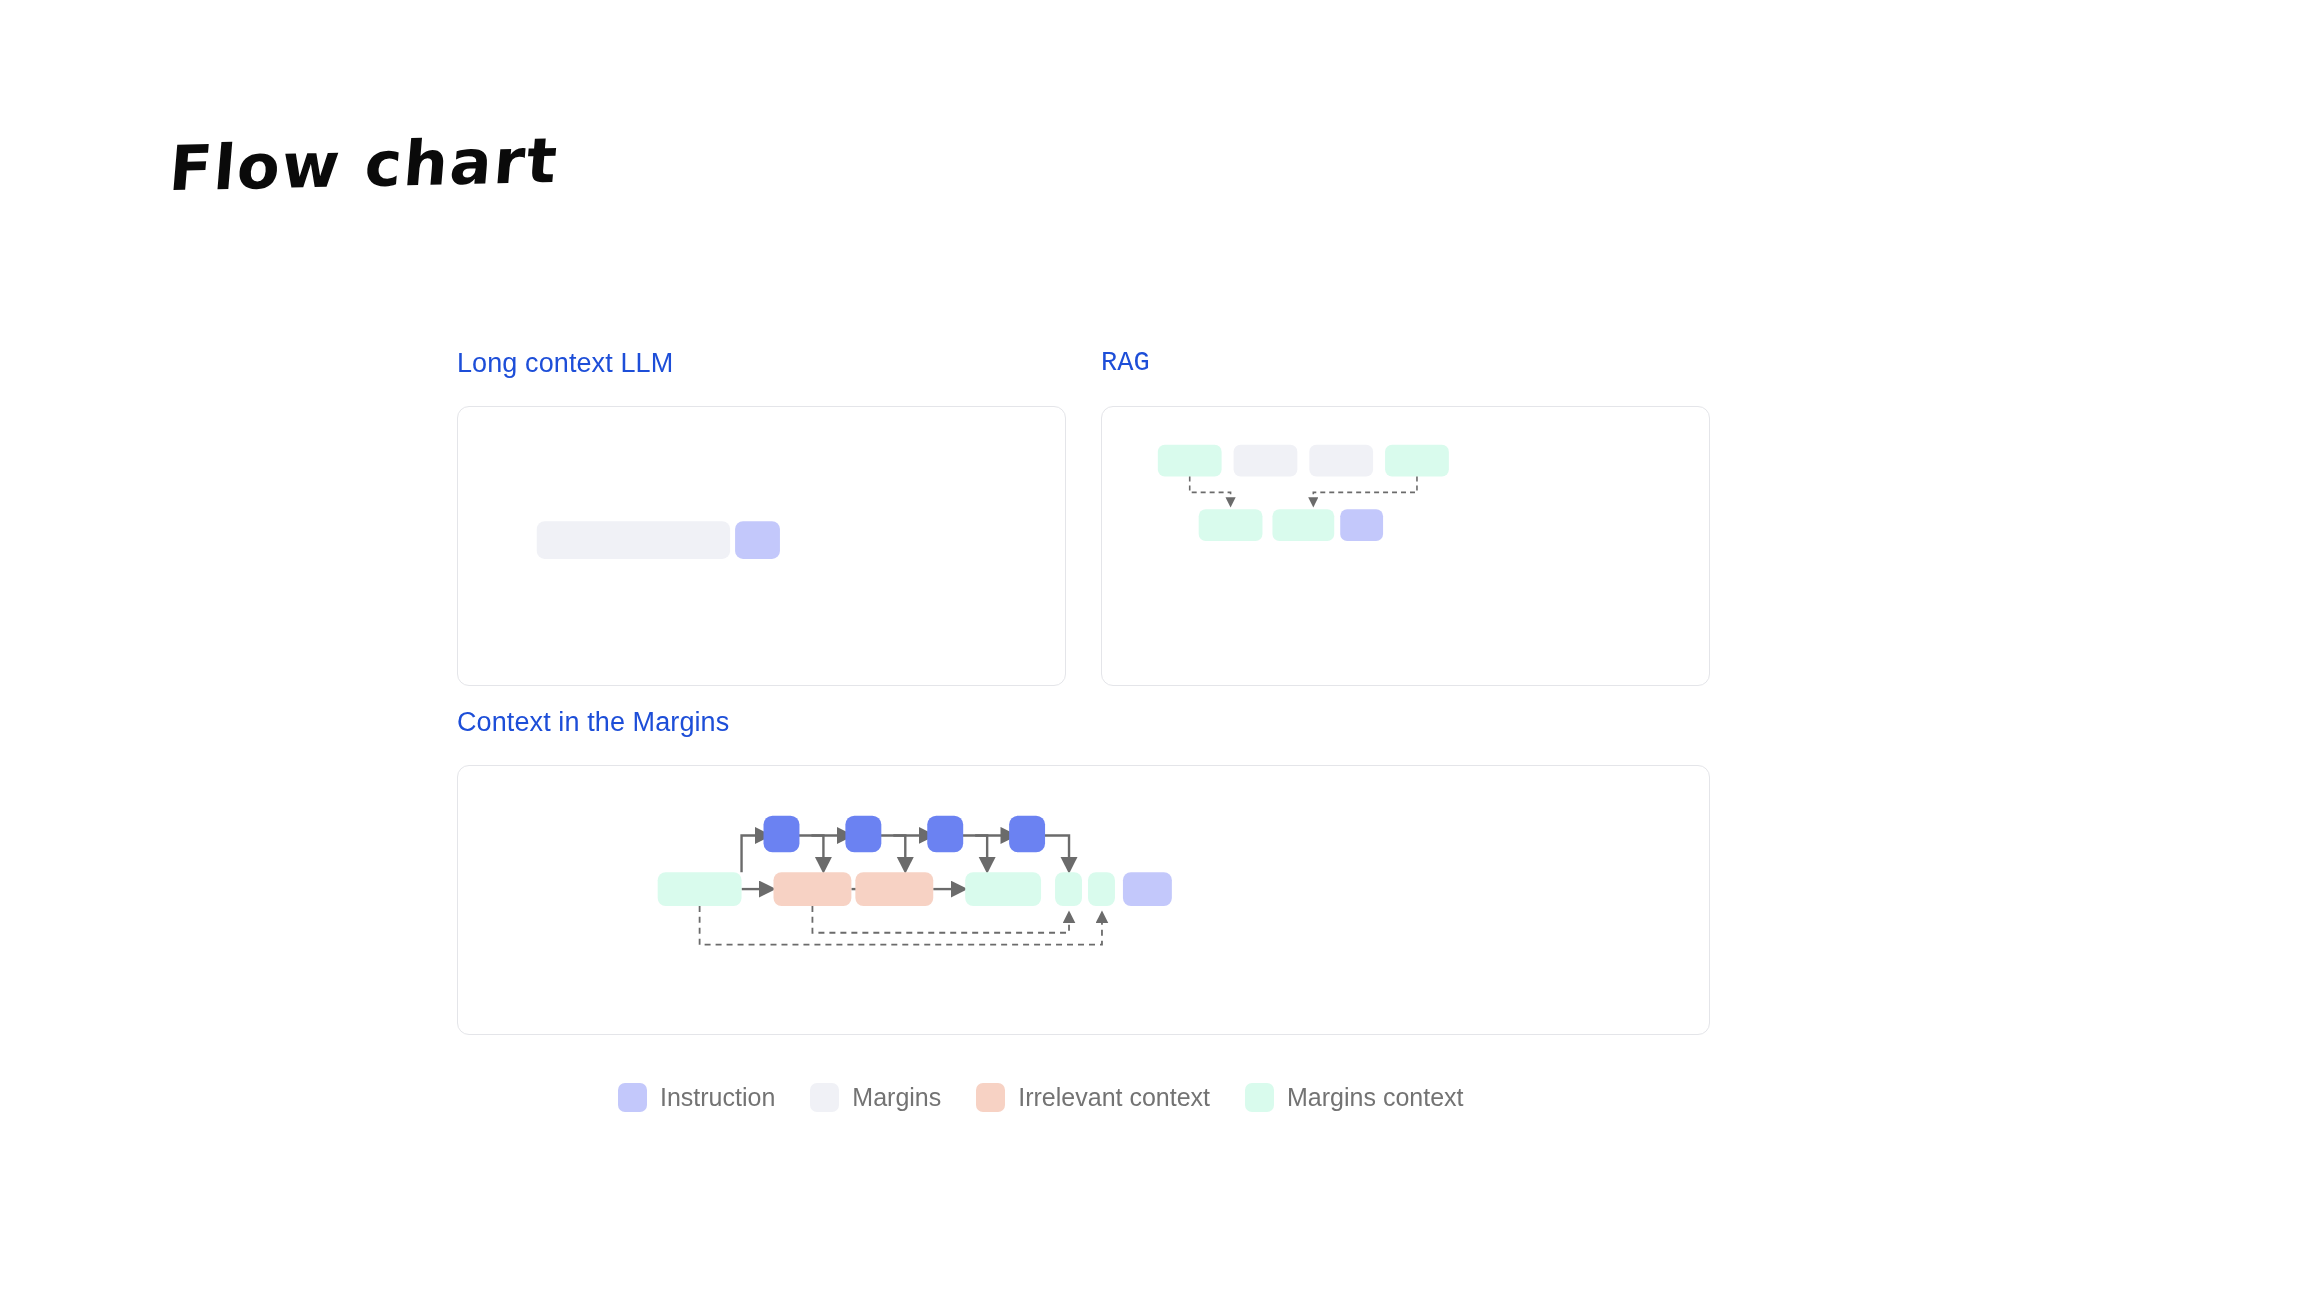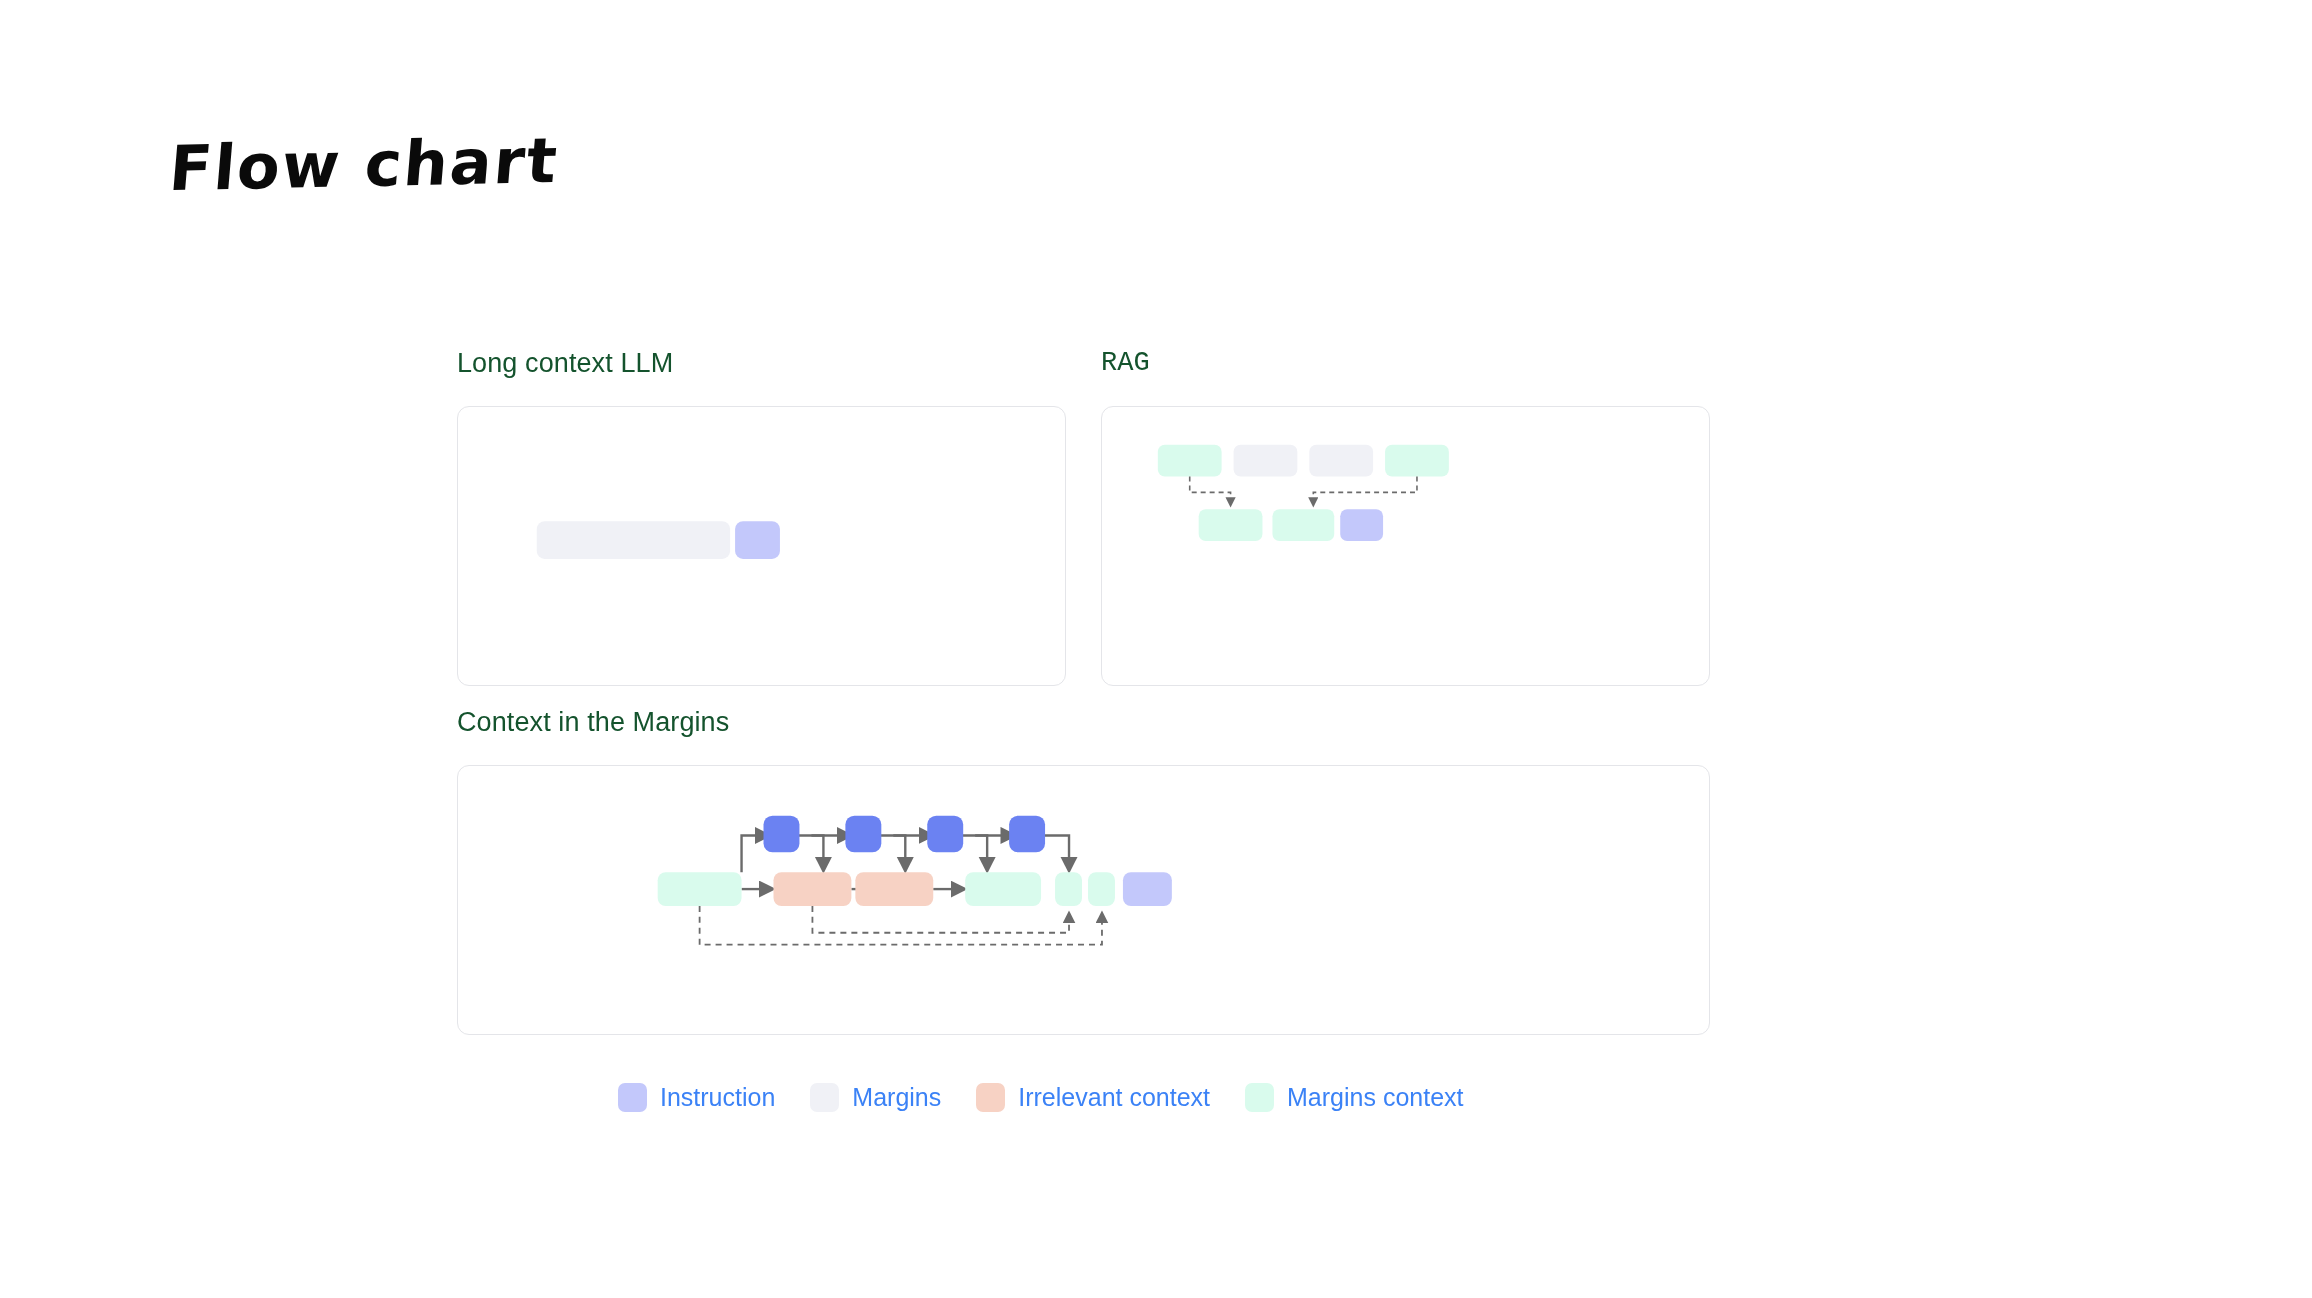--- a/index.html
+++ b/index.html
@@ -28,21 +28,21 @@
     color: #0a0a0a;
     transform: skewX(-6deg) rotate(-1.2deg);
     white-space: nowrap;
   }
 
   
   .section-title {
     position: absolute;
     font-size: 27px;
     font-weight: 400;
-    color: #14532d;
+    color: #1d4ed8;
     letter-spacing: 0.1px;
     white-space: nowrap;
   }
   #title-longctx { left: 457px; top: 348px; }
   #title-rag     { left: 1101px; top: 348px; font-family: Liberation Mono, monospace; }
   #title-witm    { left: 457px; top: 707px; }
 
   
   .panel {
     position: absolute;
@@ -72,21 +72,21 @@
     gap: 13px;
     margin-right: 22px;
   }
   .legend-swatch {
     width: 29px;
     height: 29px;
     border-radius: 7px;
   }
   .legend-label {
     font-size: 25px;
-    color: #3b82f6;
+    color: #737373;
     white-space: nowrap;
   }
 </style>
 </head>
 <body>
 
 <div class="page-title">Flow chart</div>
 
 <div class="section-title" id="title-longctx">Long context LLM</div>
 

